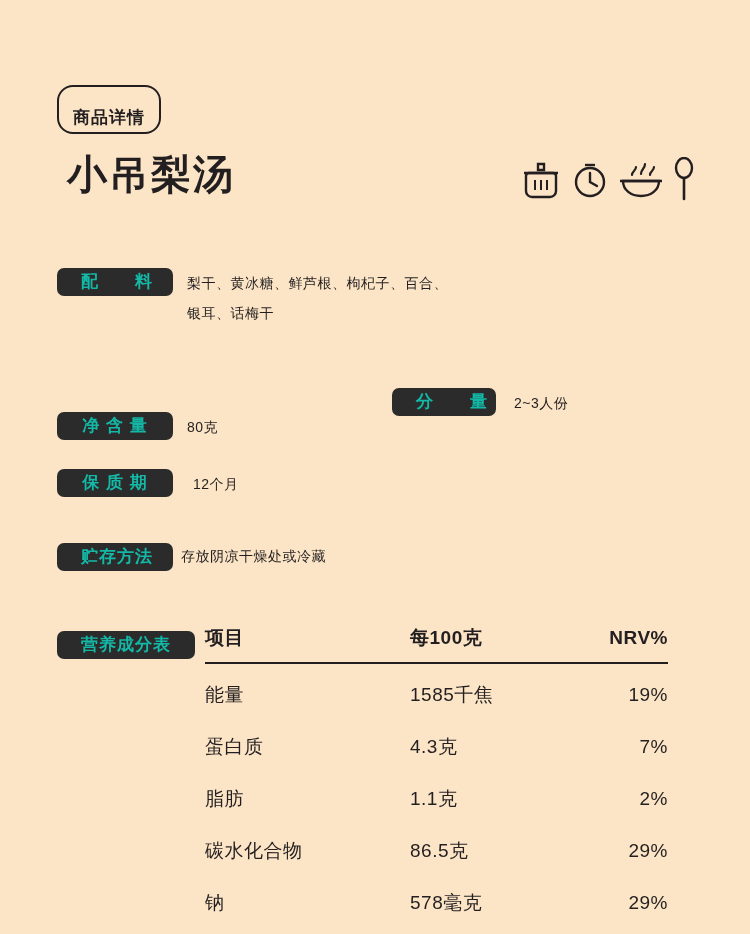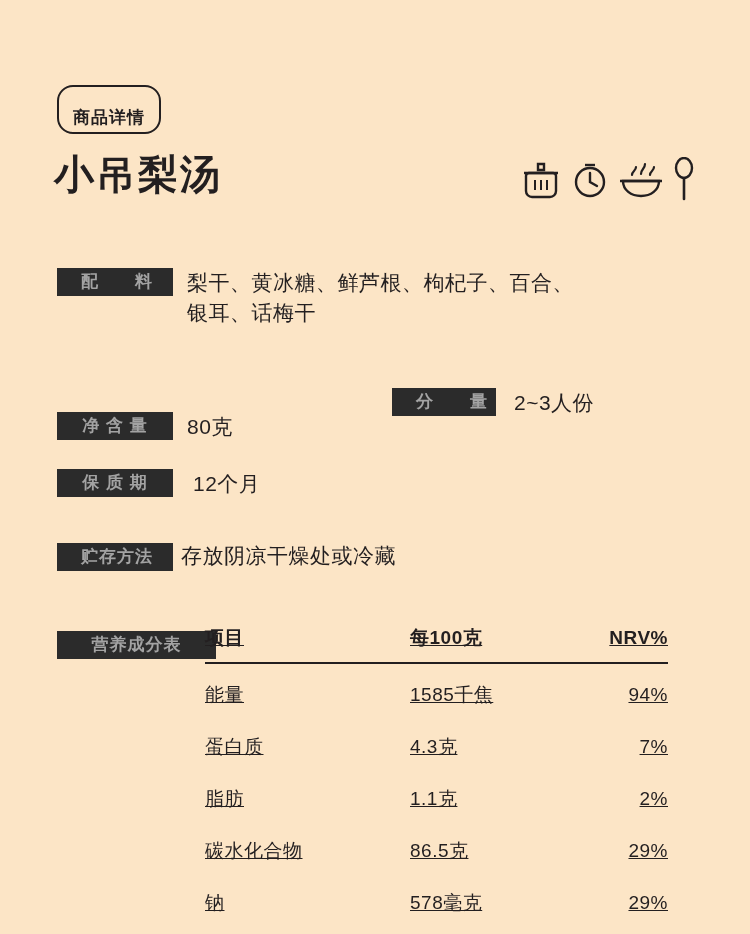--- a/index.html
+++ b/index.html
@@ -32,21 +32,21 @@
     font-size: 17px;
     font-weight: bold;
     letter-spacing: 1px;
     line-height: 1;
     white-space: nowrap;
   }
 
   
   .title {
     position: absolute;
-    left: 54px;
+    left: 67px;
     top: 152px;
     font-size: 40px;
     font-weight: bold;
     letter-spacing: 2px;
     line-height: 1.1;
   }
 
   
   .icon-row {
     position: absolute;
@@ -56,40 +56,41 @@
     align-items: flex-end;
     gap: 10px;
     height: 46px;
   }
   .icon-row svg { display: block; }
 
   
   .tag {
     display: inline-block;
     background: #2b2b2b;
-    color: #a3a3a3;
+    color: #14b8a6;
     font-size: 17px;
     font-weight: bold;
     letter-spacing: 1px;
     padding: 5px 24px 6px;
     line-height: 1;
     white-space: nowrap;
     box-sizing: border-box;
     text-align: center;
+    border-radius: 7px;
   }
   .tag.w1 { width: 116px; }
   .tag.w2 { width: 104px; }
 
   .row {
     position: absolute;
     display: flex;
     align-items: flex-start;
   }
   .rowval {
-    font-size: 21px;
+    font-size: 14px;
     line-height: 30px;
     letter-spacing: 0.5px;
     margin-left: 14px;
   }
   .rowval.multi {
     max-width: 460px;
   }
 
   
   #row-ingredients { left: 57px; top: 268px; }
@@ -105,30 +106,29 @@
   #row-shelflife .rowval { margin-left: 20px; }
   
   #row-storage { left: 57px; top: 541px; align-items: flex-end; }
   #row-storage .rowval { margin-left: 8px; }
 
   
   #nutrition-tag {
     position: absolute;
     left: 57px;
     top: 631px;
-    width: 159px;
+    width: 138px;
   }
   .nutrition-table {
     position: absolute;
     left: 205px;
     top: 625px;
     width: 463px;
     border-collapse: collapse;
     font-size: 19px;
-    text-decoration: underline;
   }
   .nutrition-table th {
     font-weight: bold;
     font-size: 19px;
     padding: 0 0 11px 0;
     border-bottom: 2px solid #231f20;
     letter-spacing: 0.5px;
   }
   .nutrition-table td {
     padding: 13px 0 13px 0;
@@ -213,21 +213,21 @@
       <tr>
         <th class="c-item">项目</th>
         <th class="c-per">每100克</th>
         <th class="c-nrv">NRV%</th>
       </tr>
     </thead>
     <tbody>
       <tr>
         <td class="c-item">能量</td>
         <td class="c-per">1585千焦</td>
-        <td class="c-nrv">94%</td>
+        <td class="c-nrv">19%</td>
       </tr>
       <tr>
         <td class="c-item">蛋白质</td>
         <td class="c-per">4.3克</td>
         <td class="c-nrv">7%</td>
       </tr>
       <tr>
         <td class="c-item">脂肪</td>
         <td class="c-per">1.1克</td>
         <td class="c-nrv">2%</td>

